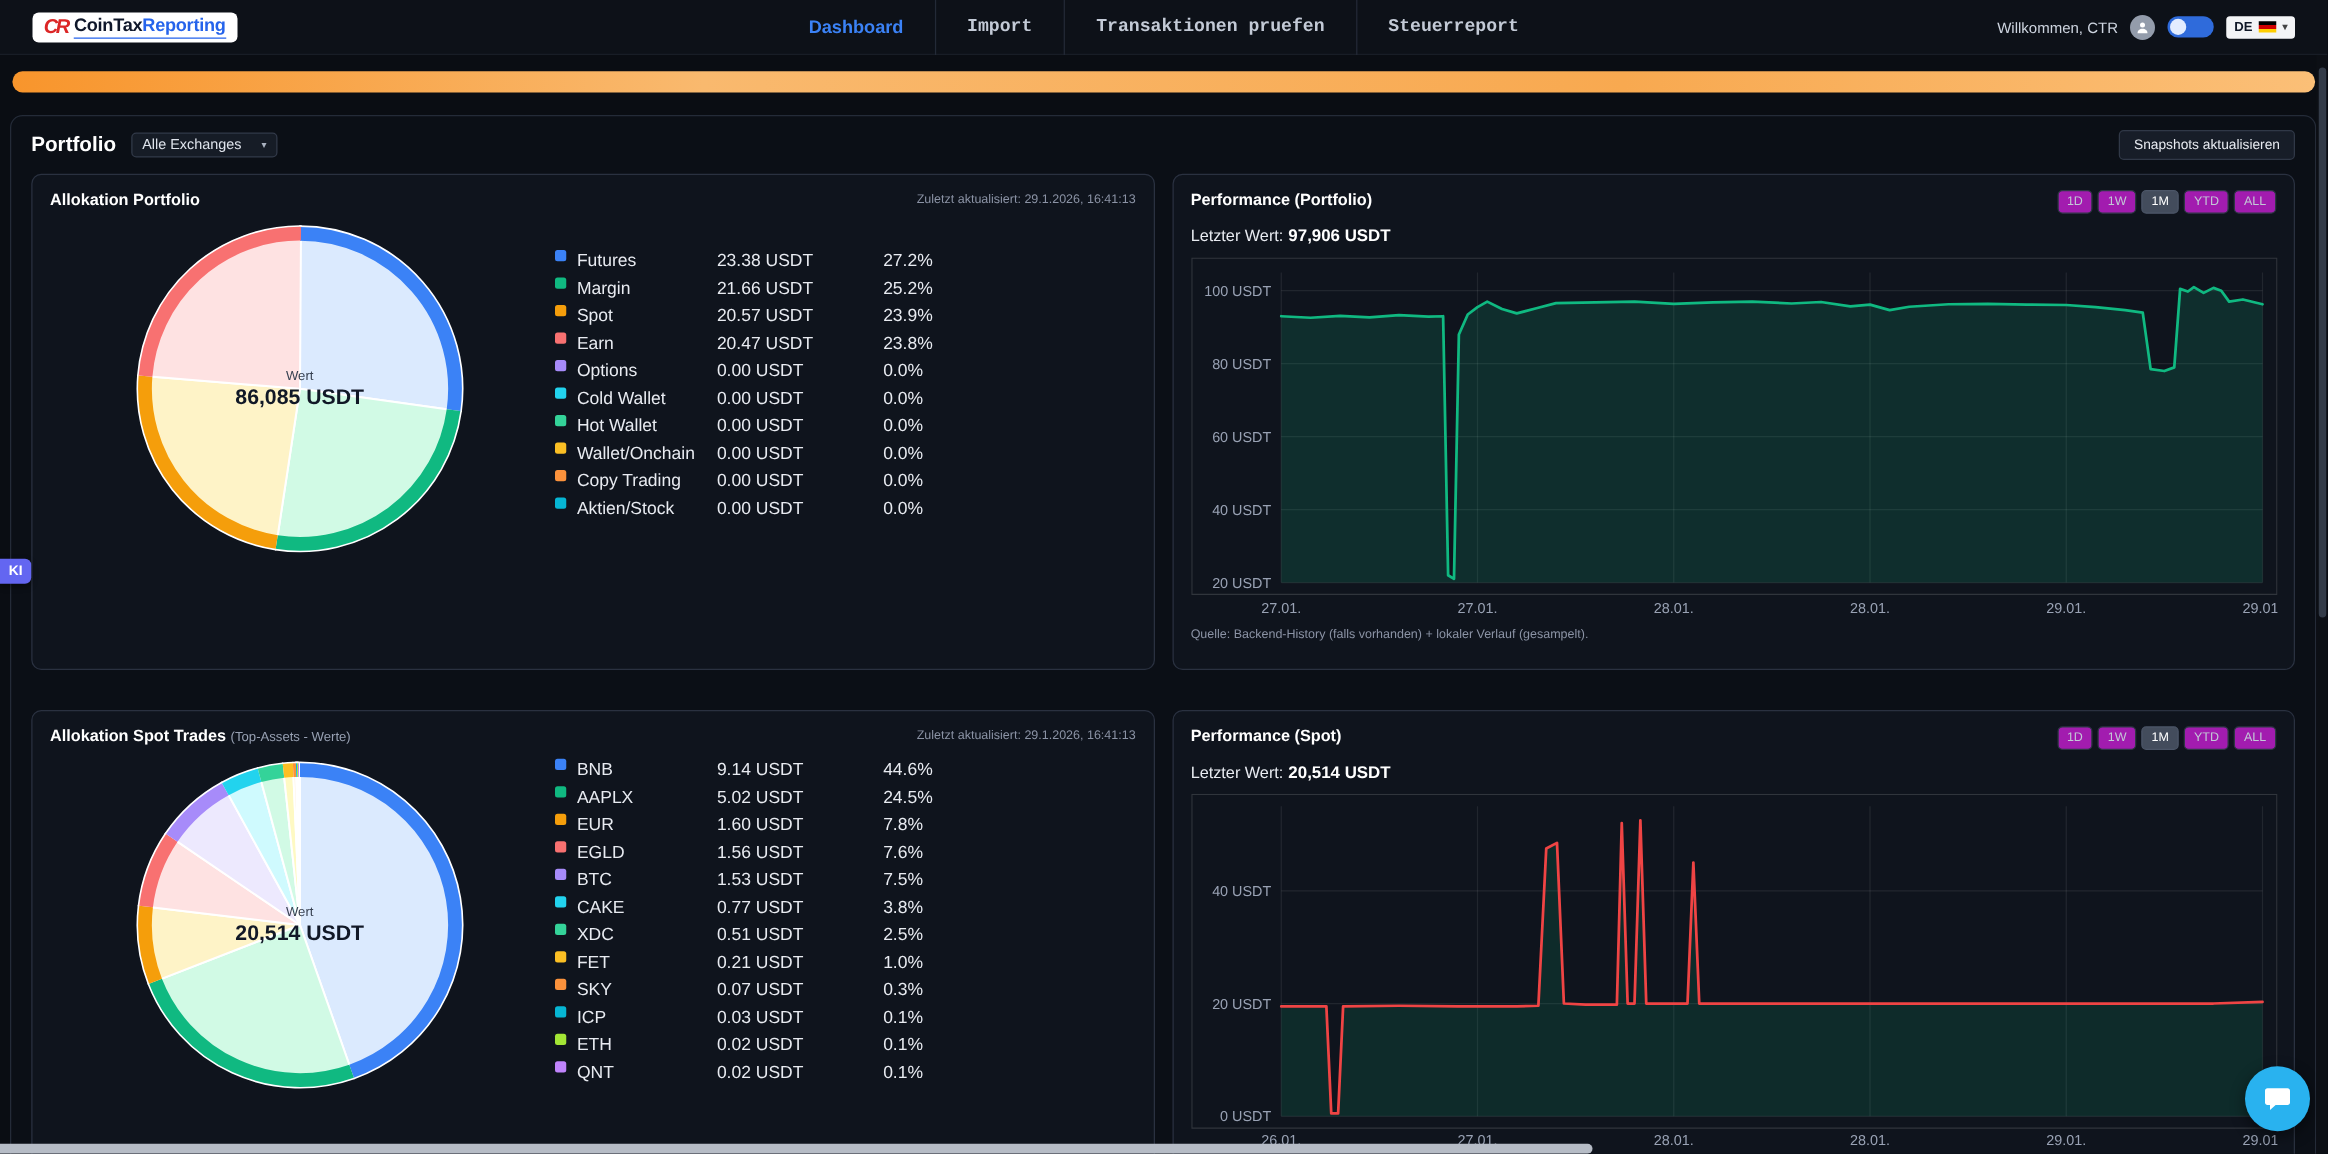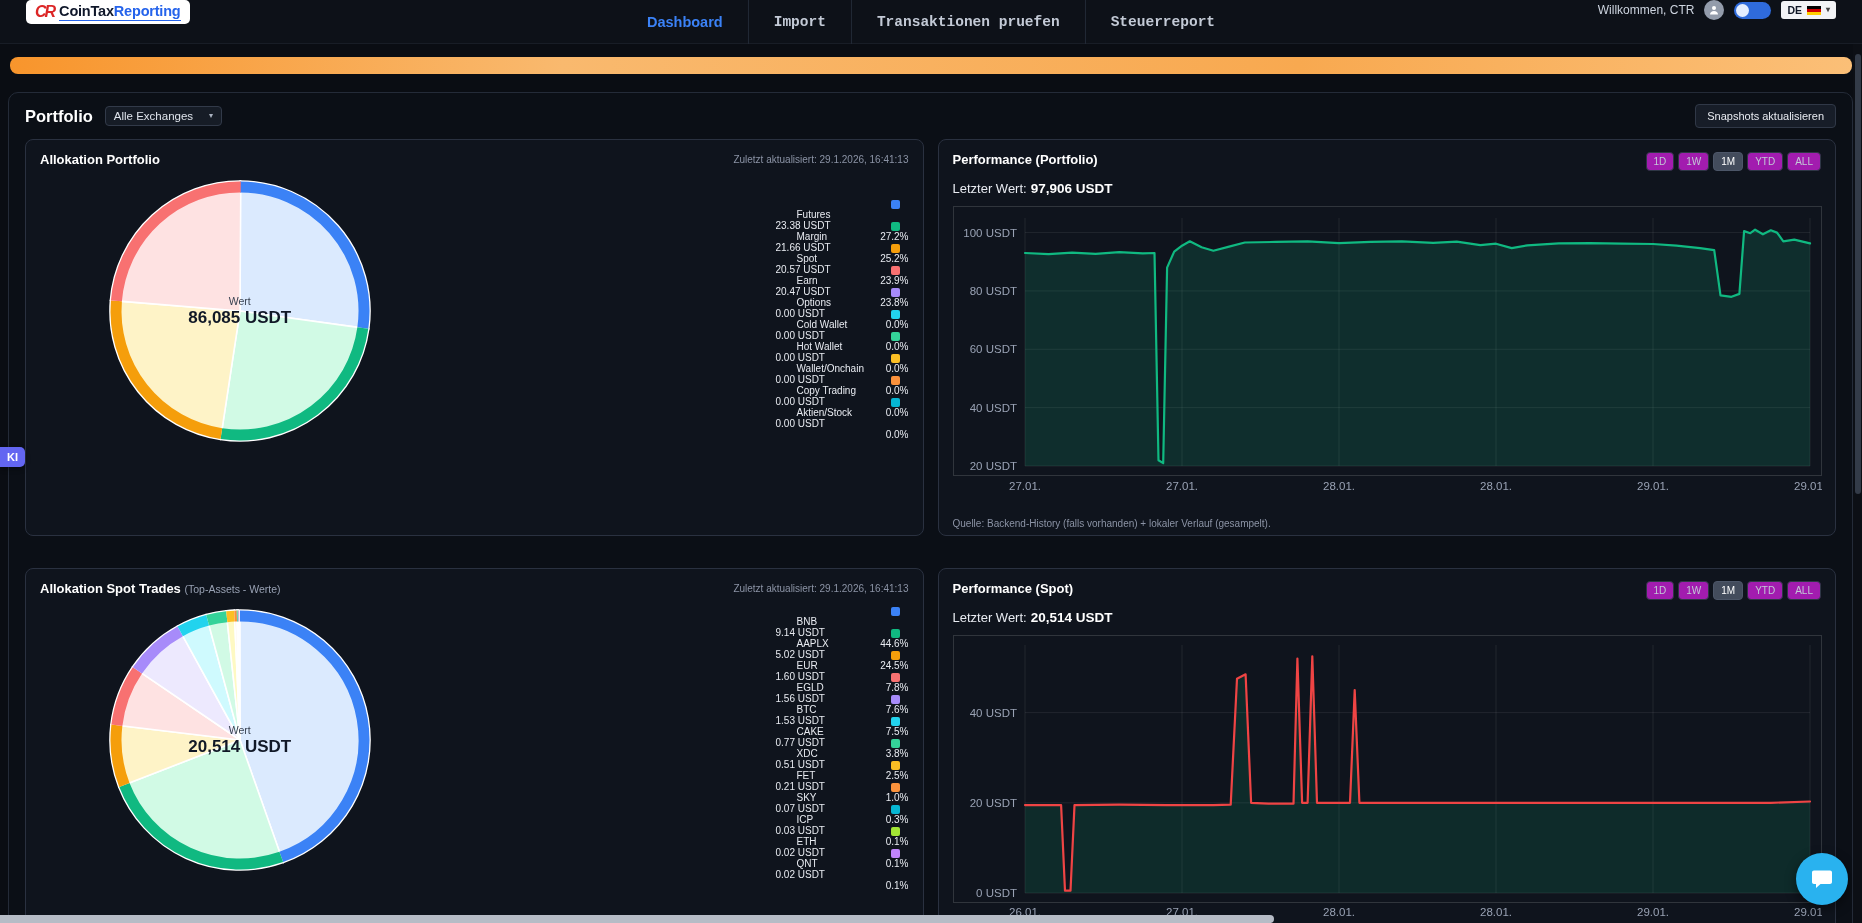--- a/index.html
+++ b/index.html
@@ -2,21 +2,21 @@
 <html><head>
 <meta charset="utf-8">
 <style>
   *{margin:0;padding:0;box-sizing:border-box;}
   html,body{width:1862px;height:923px;overflow:hidden;background:#0a0d13;
     font-family:"Liberation Sans",sans-serif;color:#e6e9ef;}
   .app{position:relative;width:1862px;height:923px;overflow:hidden;}
 
   
   .nav{position:absolute;top:0;left:0;right:0;height:44px;background:#0d1118;
-    border-bottom:1px solid #181d26;display:flex;align-items:flex-start;padding:0 26px;z-index:5;}
+    border-bottom:1px solid #181d26;display:flex;align-items:center;padding:0 26px;z-index:5;}
   .logo{background:#ffffff;border-radius:5px;padding:3px 9px;display:flex;align-items:center;gap:5px;cursor:pointer;}
   .logo-mark{color:#dc2626;font-weight:800;font-size:16px;letter-spacing:-2px;font-style:italic;}
   .logo-text{font-size:14.5px;font-weight:700;border-bottom:1.5px solid #2563eb;padding-bottom:1px;letter-spacing:-0.2px;}
   .lt1{color:#0f172a;}.lt2{color:#2563eb;}
   .nav-links{position:absolute;left:50%;transform:translateX(-50%);display:flex;align-items:center;height:100%;}
   .nl{font-size:14.5px;font-weight:700;color:#c3cad6;padding:0 25px;line-height:44px;cursor:pointer;white-space:nowrap;}
   .nl + .nl{border-left:1px solid #232a37;font-family:Liberation Mono, monospace;}
   .nl.active{color:#3b82f6;}
   .nav-right{margin-left:auto;display:flex;align-items:center;gap:10px;}
   .welcome{font-size:12px;color:#cdd4df;}
@@ -58,36 +58,36 @@
   
   .alloc-body{display:flex;align-items:center;margin-top:4px;}
   .donut-area{width:46%;display:flex;justify-content:center;}
   .donut-wrap{position:relative;width:264px;height:264px;margin-top:8px;}
   .donut-wrap svg{display:block;}
   .center-txt{position:absolute;inset:0;display:flex;flex-direction:column;align-items:center;
     justify-content:center;pointer-events:none;}
   .center-txt .cl{font-size:10.5px;color:#374151;}
   .center-txt .cv{font-size:17px;font-weight:700;color:#111827;margin-top:1px;}
   .legend{flex:1;padding-left:4px;margin-top:6px;}
-  .legend-row{display:flex;align-items:flex-end;height:22px;font-size:10px;color:#e8ebf1;cursor:pointer;flex-direction:column;}
+  .legend-row{display:flex;align-items:flex-start;height:22px;font-size:14px;color:#e8ebf1;cursor:pointer;}
   .sw{width:9px;height:9px;border-radius:2px;margin-right:9px;flex:none;}
   .ll{width:112px;}
   .lv{width:133px;}
 
   
   .ranges{display:flex;gap:4px;}
   .rb{background:#a21caf;border:1px solid #2e3645;border-radius:4px;color:#c2c9d6;font-size:10px;
     padding:3px 7px;font-family:inherit;cursor:pointer;}
   .rb.on{background:#434c5c;border-color:#4c5668;color:#ffffff;}
   .lastval{margin-top:10px;font-size:13px;color:#e8ebf1;}
   .lastval b{font-size:13.5px;color:#ffffff;margin-left:4px;}
   .chart-wrap{margin-top:10px;}
   .chart-wrap svg{display:block;}
   svg text{font-family:"Liberation Sans",sans-serif;}
-  .source-note{font-size:10px;color:#8b93a5;margin-top:20px;}
+  .source-note{font-size:10px;color:#8b93a5;margin-top:4px;}
 
   
   .ki{position:absolute;left:0;top:447px;background:#6366f1;color:#fff;font-size:11px;font-weight:700;
     padding:4px 7px;border-radius:0 5px 5px 0;cursor:pointer;z-index:8;box-shadow:0 2px 5px rgba(0,0,0,.4);}
   .chat-fab{position:absolute;right:14px;bottom:18px;width:52px;height:52px;border-radius:50%;
     background:#29b2ef;border:none;display:flex;align-items:center;justify-content:center;
     box-shadow:0 4px 12px rgba(0,0,0,.45);cursor:pointer;z-index:9;}
   .vscroll{position:absolute;top:44px;right:0;bottom:0;width:9px;background:#0c0f15;z-index:10;}
   .vthumb{position:absolute;top:10px;right:1.5px;width:6px;height:440px;background:#333b48;border-radius:3px;}
   .hscroll{position:absolute;left:0;right:9px;bottom:0;height:8px;z-index:10;}

